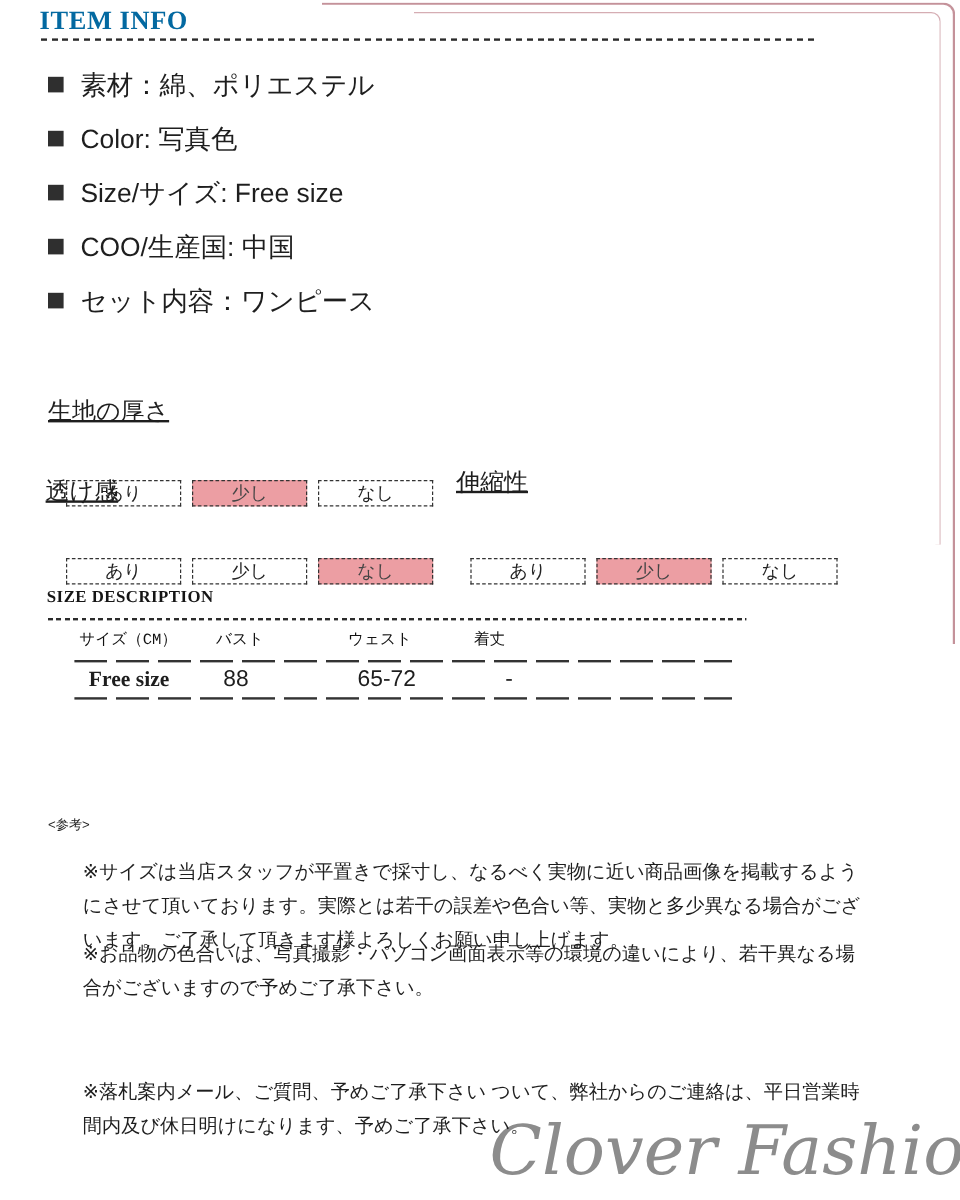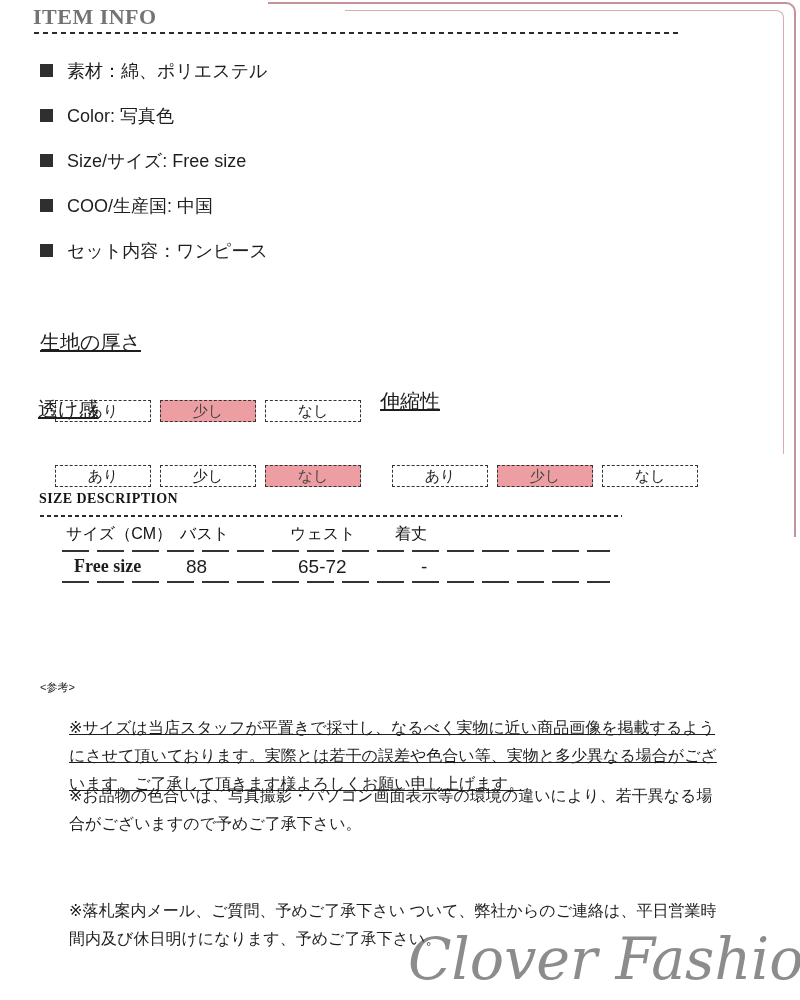--- a/index.html
+++ b/index.html
@@ -18,31 +18,31 @@
     border-top-right-radius:10px;
   }
   .frame-inner{
     position:absolute;top:10px;left:345px;width:438px;height:443px;
     border-top:1px solid #d5adb3;border-right:1px solid #d5adb3;
     border-top-right-radius:8px;
   }
   .item-info-title{
     position:absolute;left:33px;top:4px;
     font-family:"Liberation Serif","DejaVu Serif",serif;
-    font-weight:bold;font-size:22px;letter-spacing:0.5px;color:#737373;
+    font-weight:bold;font-size:22px;letter-spacing:0.5px;color:#0369a1;
   }
   .rule-dash-fine{
     position:absolute;height:2px;
     background:repeating-linear-gradient(90deg,#2b2b2b 0 5px,transparent 5px 9px);
   }
   .rule-top{left:34px;top:32px;width:646px;}
   .rule-size{left:40px;top:515px;width:582px;height:2px;
     background:repeating-linear-gradient(90deg,#2b2b2b 0 4px,transparent 4px 7px);}
   .bullet-list{position:absolute;left:40px;top:48px;}
-  .bullet-item{display:flex;align-items:center;height:45px;font-size:18px;color:#1e1e1e;}
+  .bullet-item{display:flex;align-items:center;height:45px;font-size:22px;color:#1e1e1e;}
   .bullet-square{width:13px;height:13px;background:#2f2f2f;margin-right:14px;flex:none;}
   .attr-label{position:absolute;font-size:20px;color:#1e1e1e;text-decoration:underline;}
   .lbl-thickness{left:40px;top:329px;}
   .lbl-sheer{left:38px;top:396px;}
   .lbl-stretch{left:380px;top:388px;}
   .opt-row{position:absolute;display:flex;gap:9px;}
   .row-thickness{left:55px;top:361px;}
   .row-sheer{left:55px;top:426px;}
   .row-stretch{left:392px;top:426px;}
   .opt-box{
@@ -51,39 +51,39 @@
     font-size:15px;color:#222;background:#ffffff;margin-top:39px;
   }
   .opt-box.selected{background:#ec9ea3;color:#454545;}
   .size-title{
     position:absolute;left:39px;top:491px;
     font-family:"Liberation Serif","DejaVu Serif",serif;
     font-weight:bold;font-size:14px;letter-spacing:0.4px;color:#151515;
   }
   .size-table{position:absolute;left:62px;top:524px;width:548px;}
   .size-row{display:grid;grid-template-columns:118px 108px 105px 217px;}
-  .size-row.head{height:26px;font-size:16px;color:#111;}
+  .size-row.head{height:26px;font-size:13px;color:#111;font-family:Liberation Mono, monospace;}
   .size-row.data{height:29px;align-items:center;font-size:19px;}
   .size-row .c1{padding-left:4px;}
   .size-row .c3{padding-left:2px;}
   .size-row .c4{padding-left:2px;}
   .size-row.data .c1{padding-left:12px;font-family:"Liberation Serif","DejaVu Serif",serif;font-weight:bold;font-size:18px;}
   .size-row.data .c2{padding-left:6px;}
   .size-row.data .c3{padding-left:10px;}
   .size-row.data .c4{padding-left:28px;}
   .table-rule{
     height:2px;width:548px;
     background:repeating-linear-gradient(90deg,#333 0 27px,transparent 27px 35px);
   }
   .notes-title{position:absolute;left:40px;top:680px;font-size:11px;color:#1e1e1e;}
   .note-para{
     position:absolute;left:69px;width:648px;
     font-size:16px;line-height:28px;color:#1e1e1e;z-index:2;
   }
-  .p1{top:714px;text-decoration:underline;}
+  .p1{top:714px;}
   .p2{top:782px;}
   .p3{top:897px;}
   .logo{
     position:absolute;left:408px;top:926px;z-index:1;
     font-family:"DejaVu Serif","Liberation Serif",serif;
     font-style:italic;font-size:57px;color:#8c8c8c;white-space:nowrap;
   }
 </style>
 </head>
 <body>

